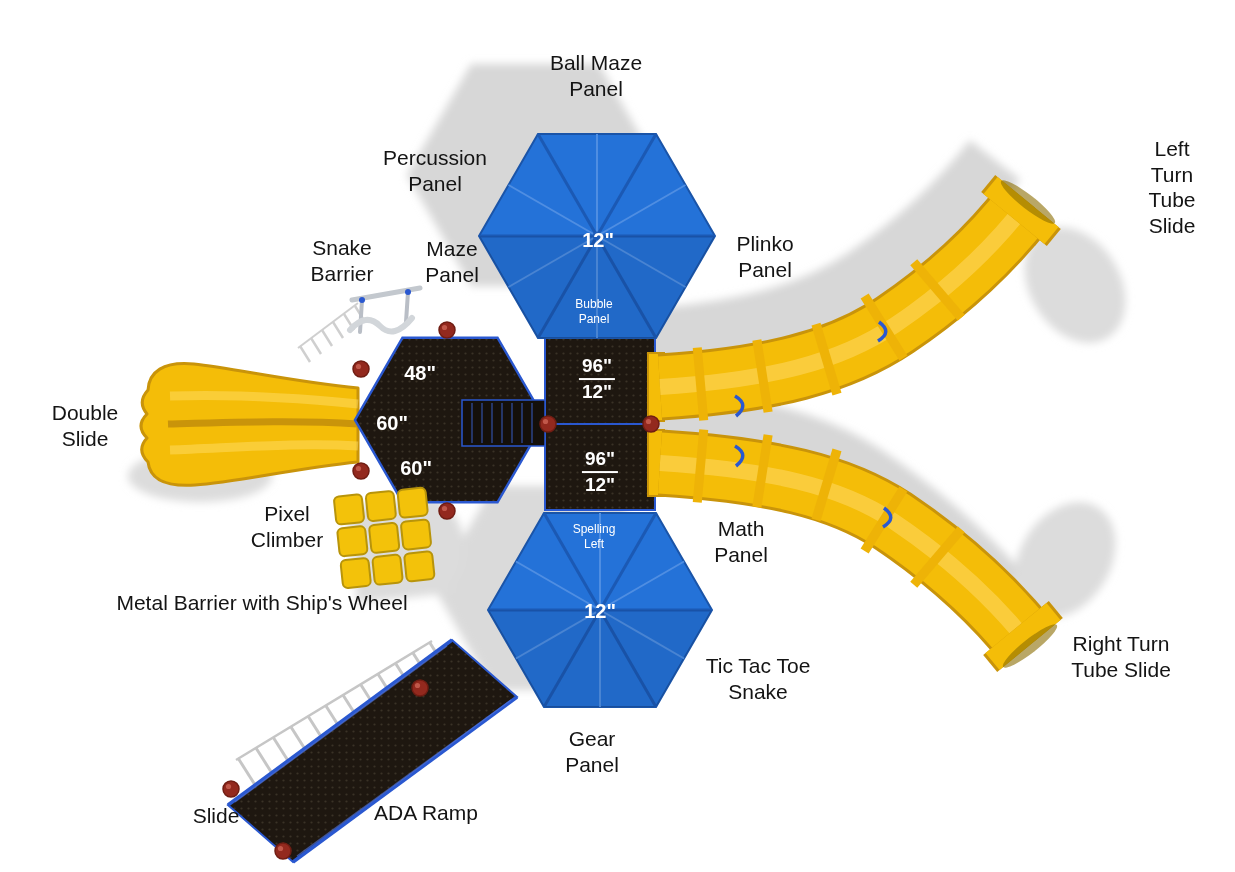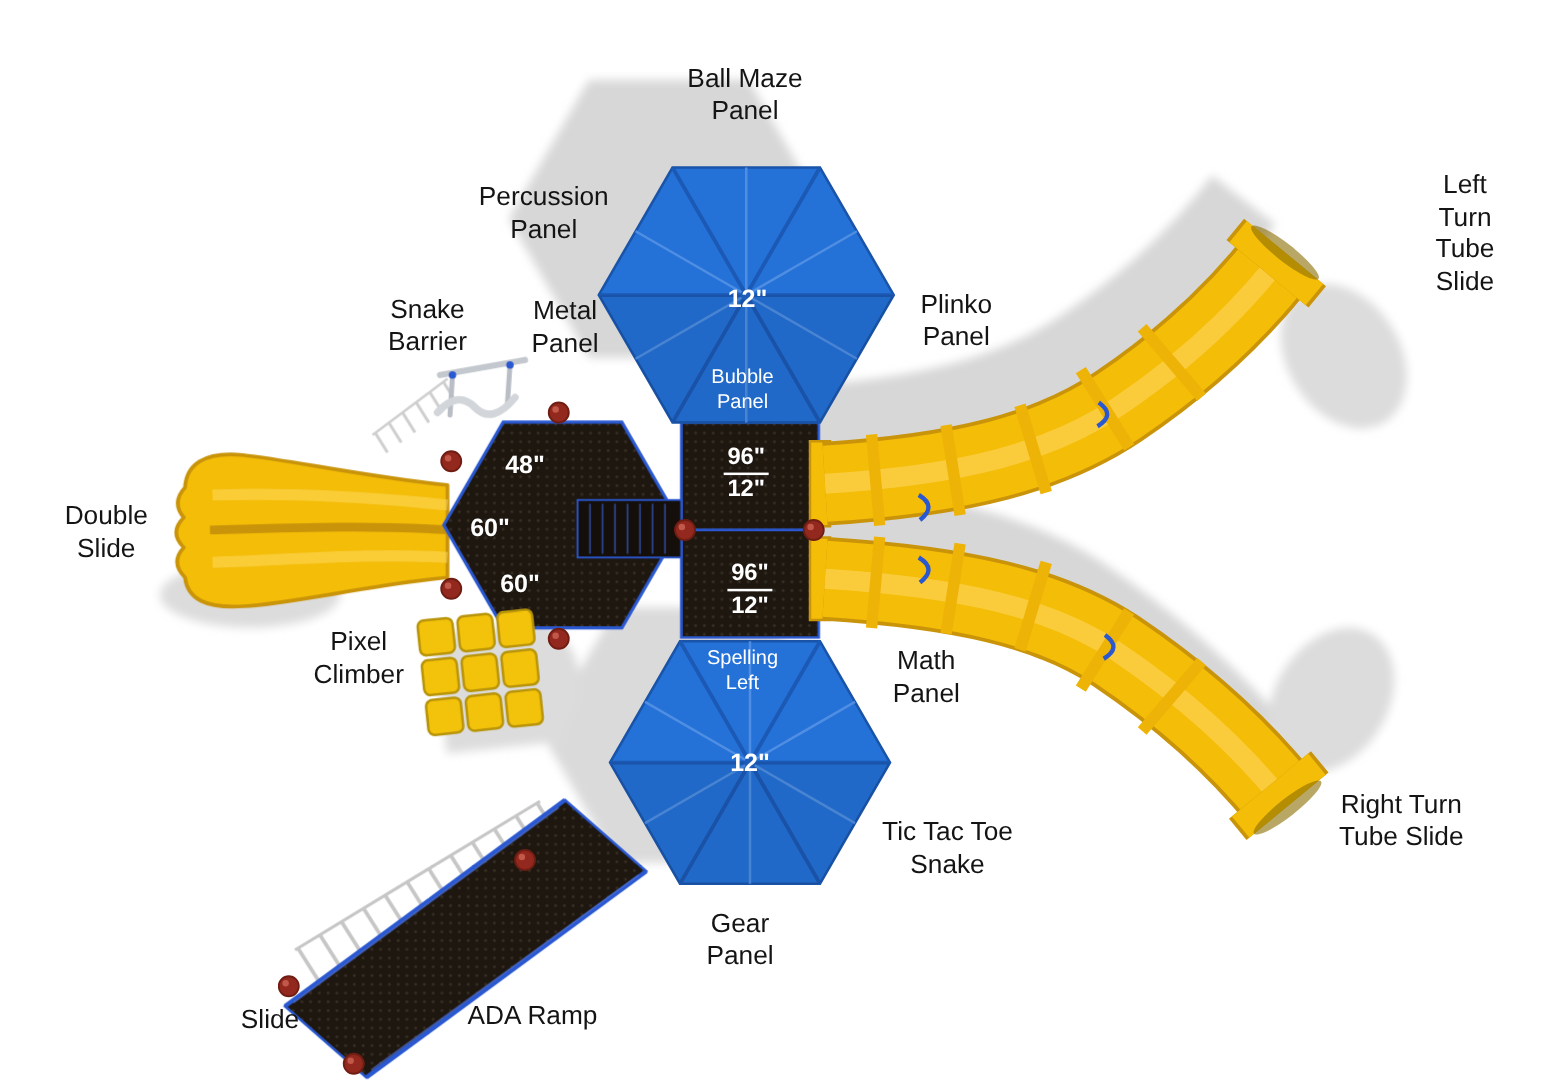--- a/index.html
+++ b/index.html
@@ -1,21 +1,21 @@
 <!DOCTYPE html>
 <html><head>
 <meta charset="utf-8">
 <style>
   html,body{margin:0;padding:0;background:#ffffff;}
   .stage{position:relative;width:1235px;height:872px;background:#fff;overflow:hidden;
          font-family:"Liberation Sans",sans-serif;}
   .stage svg{position:absolute;left:0;top:0;}
   .lbl{position:absolute;transform:translate(-50%,-50%);text-align:center;
        white-space:pre-line;line-height:1.22;color:#141414;font-size:21px;}
-  .lbl.white{color:#ffffff;font-size:16px;}
+  .lbl.white{color:#ffffff;font-size:12px;}
   .dim{position:absolute;transform:translate(-50%,-50%);color:#fff;font-weight:700;
        font-size:20px;white-space:pre;}
   .frac{position:absolute;transform:translate(-50%,-50%);color:#fff;font-weight:700;
         font-size:19px;text-align:center;line-height:1.05;}
   .frac .top{display:block;border-bottom:2.5px solid #fff;padding:0 3px 2px;}
   .frac .bot{display:block;padding-top:2px;}
 </style>
 </head>
 <body>
 
@@ -241,30 +241,31 @@
 </svg>
 
   <div class="lbl" style="left:596px;top:76px">Ball Maze
 Panel</div>
   <div class="lbl" style="left:435px;top:171px">Percussion
 Panel</div>
   <div class="lbl" style="left:1172px;top:187px">Left Turn
 Tube Slide</div>
   <div class="lbl" style="left:342px;top:261px">Snake
 Barrier</div>
-  <div class="lbl" style="left:452px;top:262px">Metal
+  <div class="lbl" style="left:452px;top:262px">Maze
 Panel</div>
   <div class="lbl" style="left:765px;top:257px">Plinko
 Panel</div>
   <div class="lbl" style="left:85px;top:426px">Double
 Slide</div>
   <div class="lbl" style="left:287px;top:527px">Pixel
 Climber</div>
   <div class="lbl" style="left:741px;top:542px">Math
 Panel</div>
+  <div class="lbl" style="left:262px;top:603px">Metal Barrier with Ship's Wheel</div>
   <div class="lbl" style="left:758px;top:679px">Tic Tac Toe
 Snake</div>
   <div class="lbl" style="left:1121px;top:657px">Right Turn
 Tube Slide</div>
   <div class="lbl" style="left:592px;top:752px">Gear
 Panel</div>
   <div class="lbl" style="left:216px;top:816px">Slide</div>
   <div class="lbl" style="left:426px;top:813px">ADA Ramp</div>
 
   <div class="lbl white" style="left:594px;top:312px">Bubble

